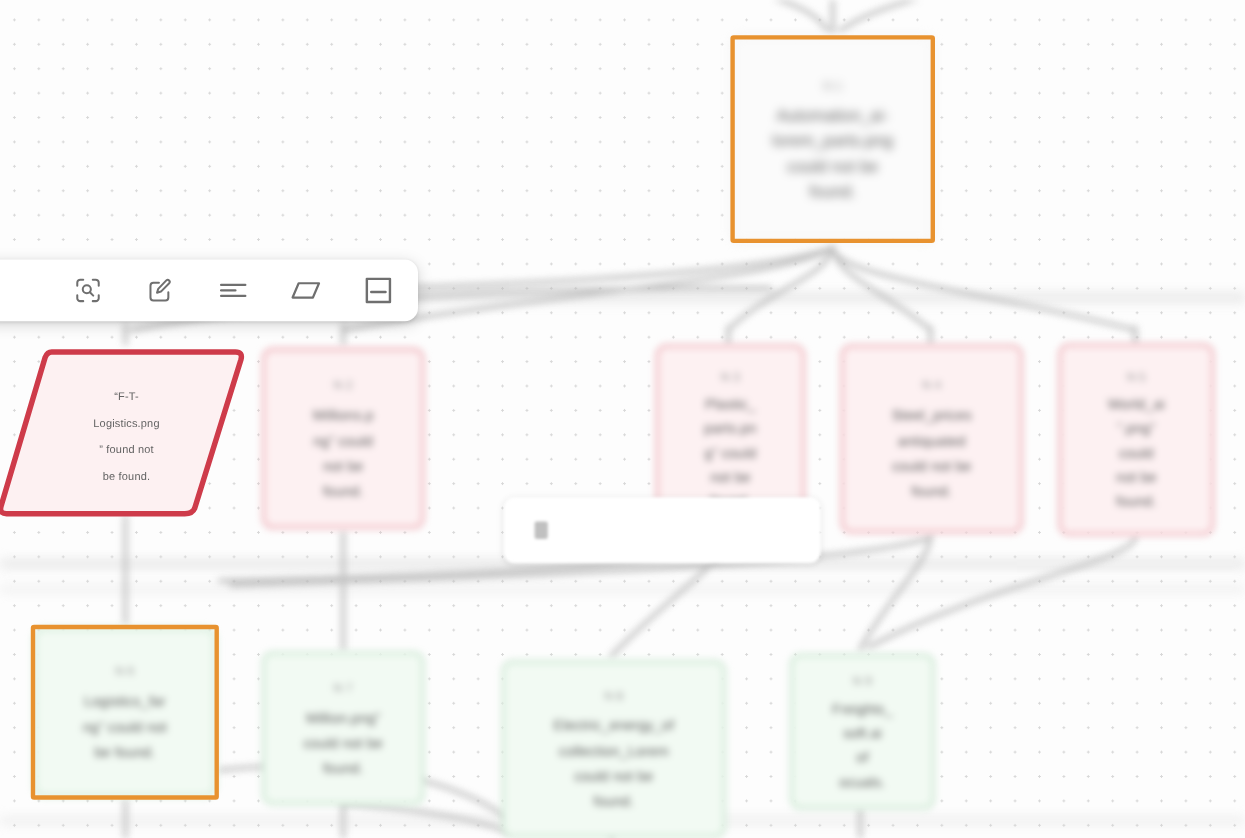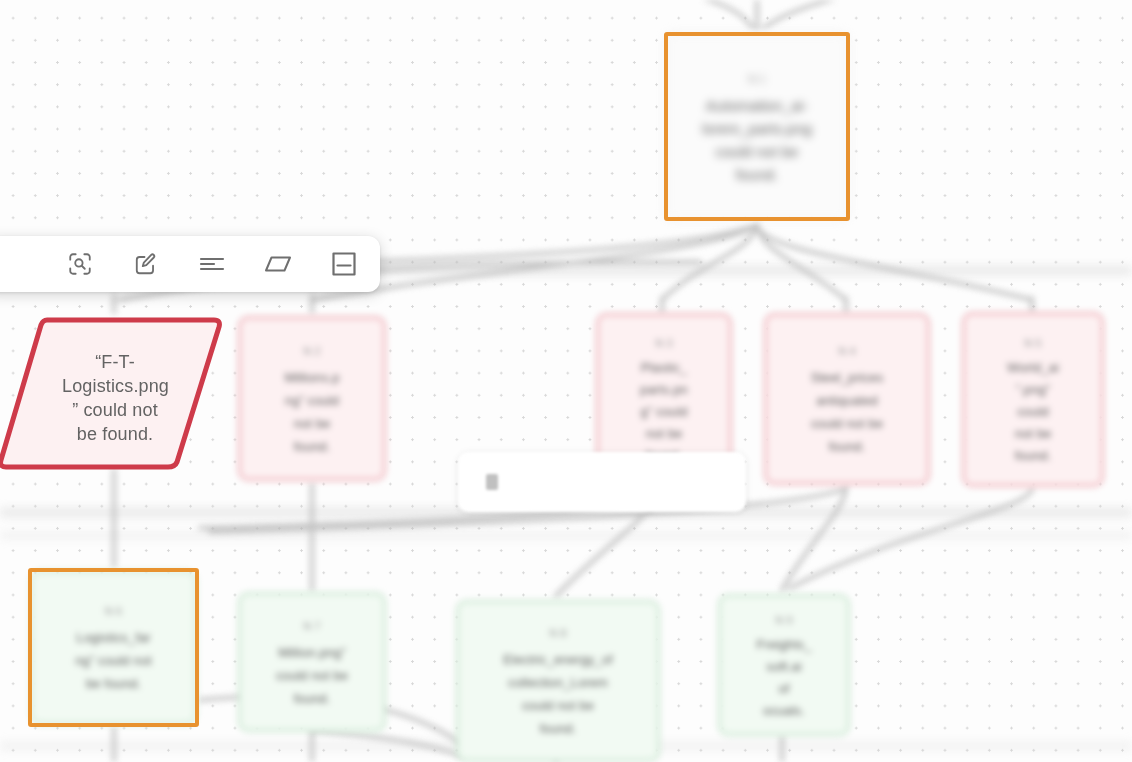--- a/index.html
+++ b/index.html
@@ -81,21 +81,21 @@
     width: 224px;
     height: 158px;
   }
   #paraSvg { position: absolute; left: 0; top: 0; }
   #paraLabel {
     position: absolute;
     left: 62px;
     top: 36px;
     width: 106px;
     text-align: center;
-    font-size: 18px;
+    font-size: 10px;
     line-height: 24px;
     color: #636363;
     letter-spacing: .15px;
   }
 
   
   #toolbar {
     position: absolute;
     left: -18px;
     top: 236px;
@@ -283,21 +283,21 @@
     <div class="ccglyph"></div>
   </div>
 
   <div id="paraNode">
     <svg id="paraSvg" width="224" height="158" viewBox="0 0 224 158" xmlns="http://www.w3.org/2000/svg">
       <path d="M47 6 L214 6 Q221 6 219 13 L177 148 Q175 153 168 153 L6 153 Q-1 153 1 146 L41 11 Q43 6 47 6 Z" fill="#fdf1f2" stroke="#ce3b4a" stroke-width="5" stroke-linejoin="round"></path>
     </svg>
     <div id="paraLabel">
       <div>“F-T-</div>
       <div>Logistics.png</div>
-      <div>” could not</div>
+      <div>” found not</div>
       <div>be found.</div>
     </div>
   </div>
 
   <div id="toolbar">
 
     <div class="tbtn" title="Scan">
       <span>
         <svg width="26" height="26" viewBox="0 0 24 24" fill="none" stroke="currentColor" stroke-width="1.7" stroke-linecap="round" stroke-linejoin="round">
           <path d="M3 8V5.5A2.5 2.5 0 0 1 5.5 3H8"></path>

